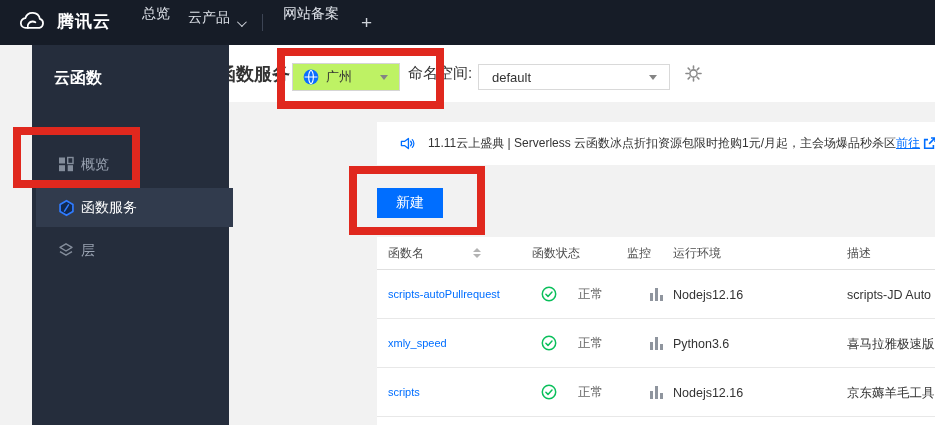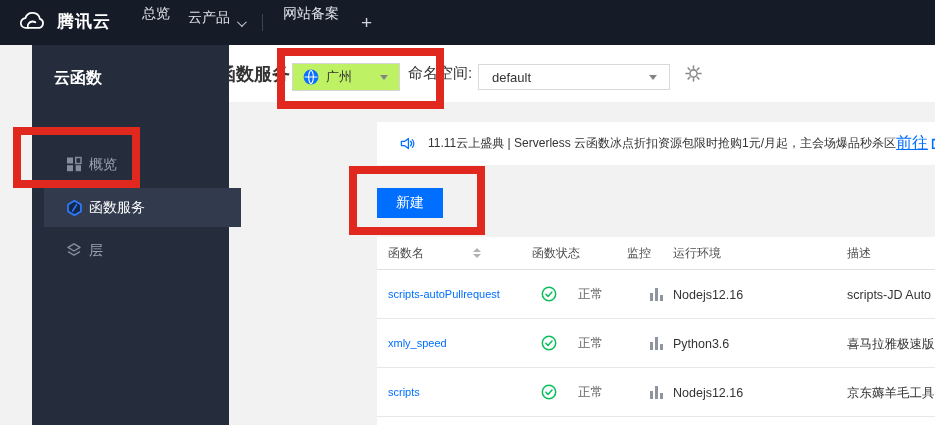--- a/index.html
+++ b/index.html
@@ -12,21 +12,21 @@
   .logo { position:absolute; left:16px; top:10px; display:flex; align-items:center; gap:9px; }
   .brand { color:#ffffff; font-size:17px; font-weight:bold; letter-spacing:1px; }
   .topnav-item { position:absolute; top:0; height:27px; display:flex; align-items:center; color:#dde1e8; font-size:14px; cursor:pointer; }
   .topnav-caret { width:7px; height:7px; border-right:1.5px solid #cfd3da; border-bottom:1.5px solid #cfd3da; transform:rotate(45deg) translateY(-2px); margin-left:7px; }
   .topnav-divider { position:absolute; left:262px; top:14px; width:1px; height:17px; background:#3c4454; }
   .tab-plus { position:absolute; left:361px; top:0; height:45px; display:flex; align-items:center; color:#cfd3da; font-size:19px; font-weight:300; cursor:pointer; }
 
   
   .sidebar { position:absolute; left:0; top:45px; width:197px; height:380px; background:#252d3c; z-index:4;margin-left:32px; }
   .sidebar-title { position:absolute; left:22px; top:23px; color:#ffffff; font-size:16px; font-weight:bold; }
-  .side-item { position:absolute; left:12px; width:197px; height:39px; display:flex; align-items:center; cursor:pointer; }
+  .side-item { position:absolute; left:4px; width:197px; height:39px; display:flex; align-items:center; cursor:pointer; }
   .side-item .s-icon { position:absolute; left:22px; width:17px; height:17px; display:flex; }
   .side-item .s-label { position:absolute; left:45px; font-size:14px; color:#9aa3b2; }
   .side-item.active { background:#313b4d; }
   .side-item.active .s-label { color:#ffffff; }
 
   
   .main { position:absolute; left:197px; top:45px; width:738px; height:380px; background:#f2f2f2; }
   .page-header { position:absolute; left:0; top:0; width:738px; height:57px; background:#ffffff; }
   .page-title { position:absolute; left:21px; top:0; height:57px; display:flex; align-items:center; font-size:18px; font-weight:bold; color:#333; }
   .region-select { position:absolute; left:95px; top:18px; width:108px; height:28px; background:#bef264; border:1px solid #d5d5d5; display:flex; align-items:center; cursor:pointer; }
@@ -37,21 +37,21 @@
   .ns-label { position:absolute; left:211px; top:0; height:57px; display:flex; align-items:center; font-size:15px; color:#333; }
   .ns-select { position:absolute; left:281px; top:19px; width:192px; height:26px; background:#fff; border:1px solid #d9d9d9; display:flex; align-items:center; cursor:pointer; }
   .ns-select .ns-value { font-size:13px; color:#333; margin-left:13px; }
   .ns-select .caret-down { position:absolute; right:12px; }
   .gear { position:absolute; left:488px; top:20px; width:17px; height:17px; cursor:pointer; display:flex; }
 
   
   .banner { position:absolute; left:180px; top:77px; width:600px; height:43px; background:#ffffff; display:flex; align-items:center; }
   .speaker { margin-left:23px; width:15px; height:15px; display:flex; flex:none; }
   .banner-text { margin-left:13px; font-size:12px; color:#333; white-space:nowrap; }
-  .banner-link { font-size:16px; color:#006eff; text-decoration:underline; white-space:nowrap; cursor:pointer; }
+  .banner-link { font-size:12px; color:#006eff; text-decoration:underline; white-space:nowrap; cursor:pointer; }
   .ext-icon { margin-left:3px; width:13px; height:13px; flex:none; display:flex; cursor:pointer; }
 
   
   .create-btn { position:absolute; left:180px; top:143px; width:66px; height:30px; background:#006eff; color:#fff; font-size:14px; border:none; cursor:pointer; font-family:inherit; }
 
   
   .table { position:absolute; left:180px; top:192px; width:600px; height:188px; background:#ffffff; }
   .t-row { display:grid; grid-template-columns:145px 95px 46px 174px 1fr; align-items:center; }
   .t-head { height:33px; border-bottom:1px solid #e0e0e0; }
   .t-head .cell { font-size:12px; color:#4c4c4c; }

